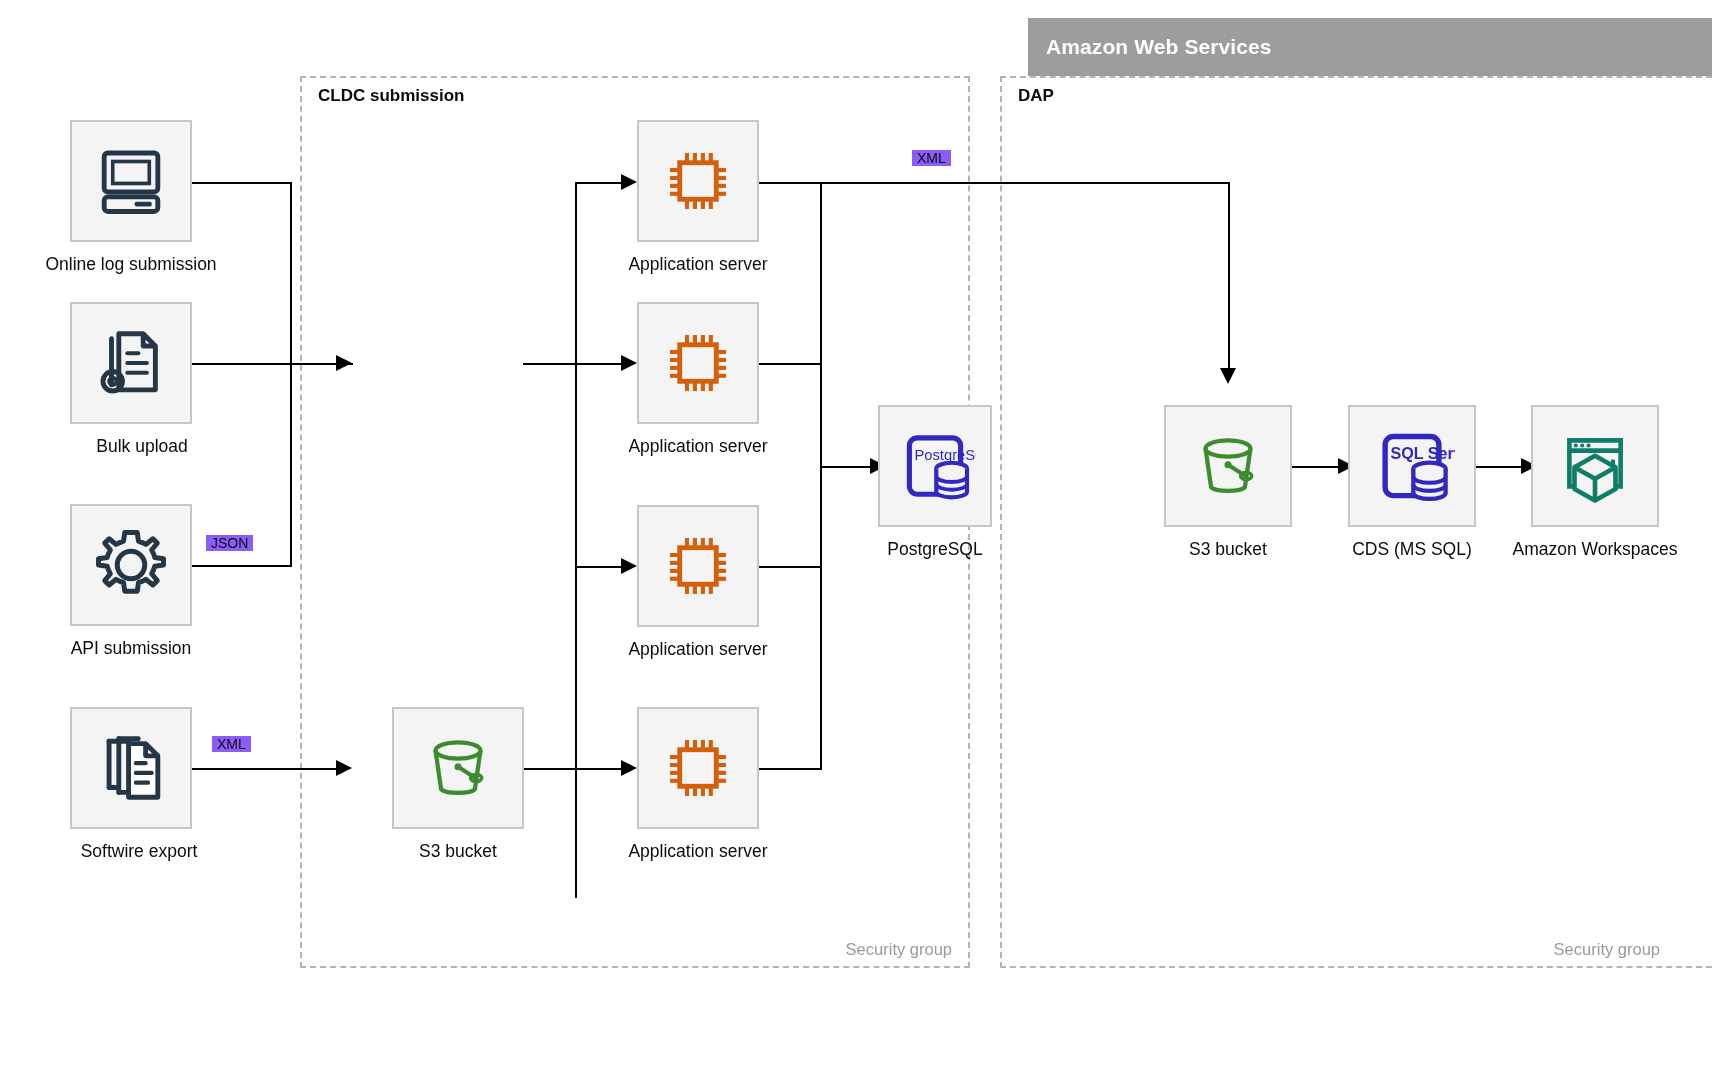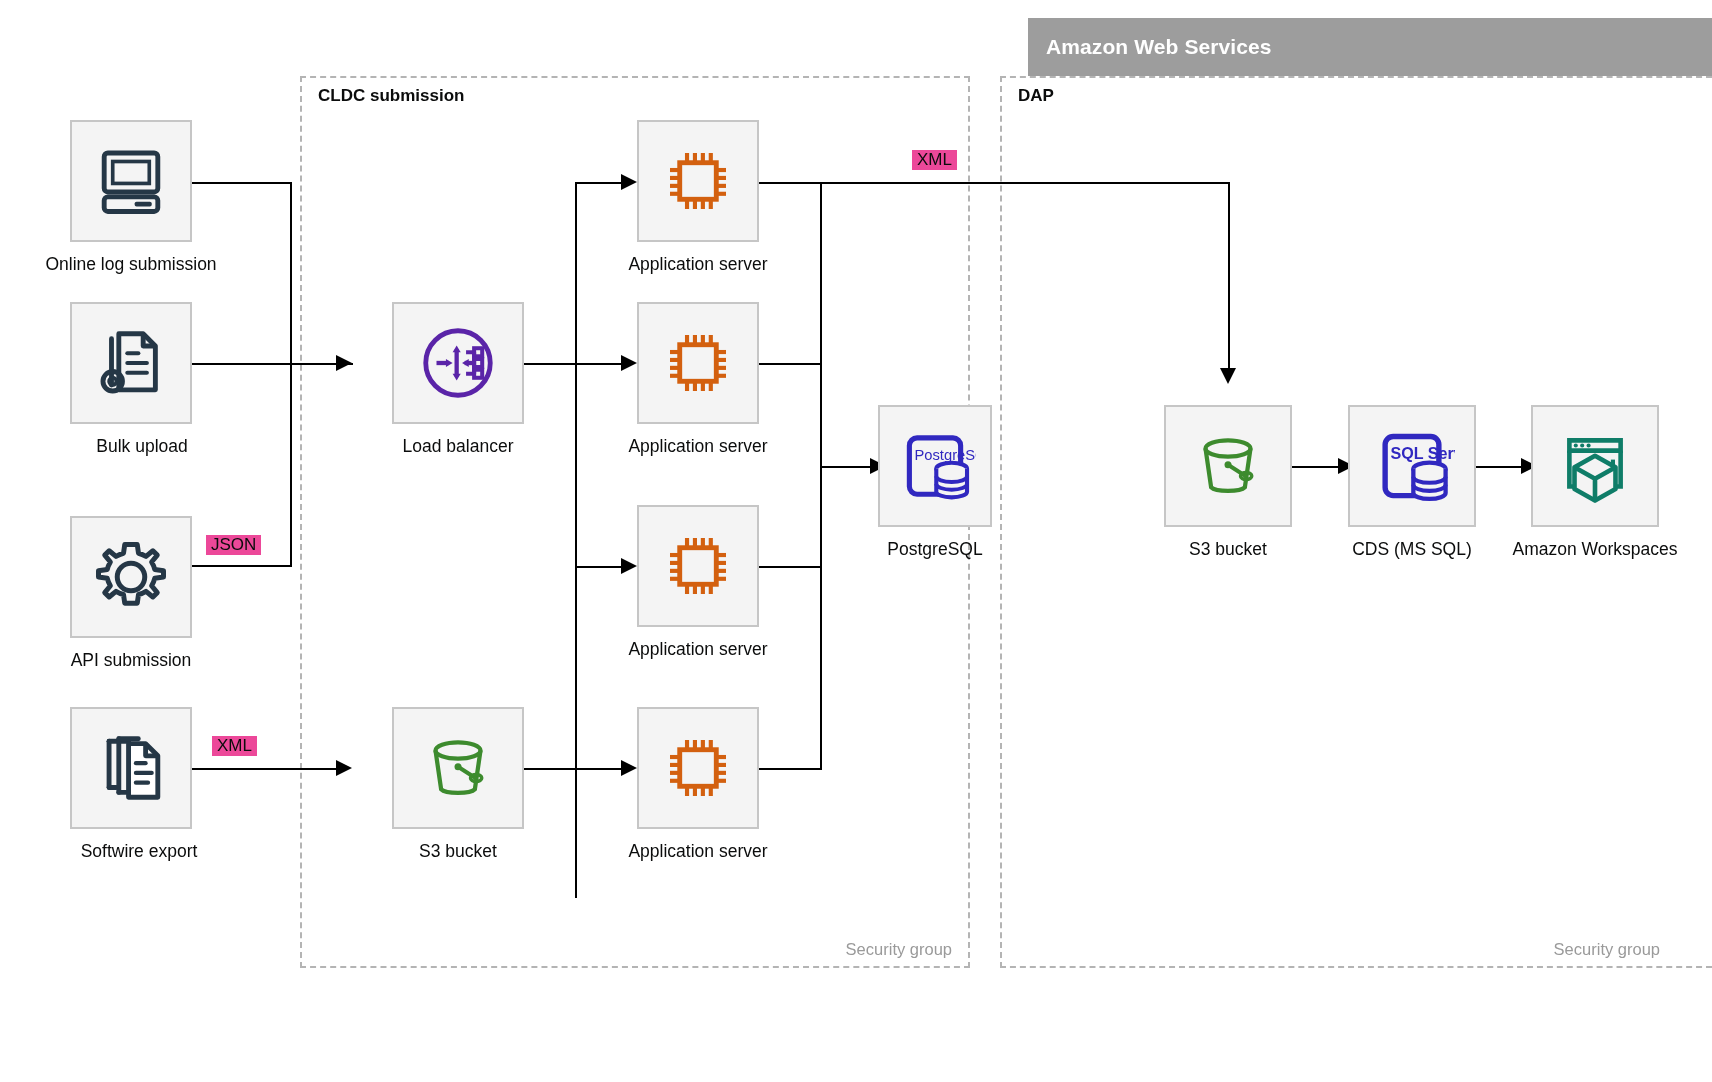--- a/index.html
+++ b/index.html
@@ -95,24 +95,24 @@
     border-bottom: 8px solid transparent;
     border-left: 16px solid #000000;
   }
   .arrow.down {
     border-left: 8px solid transparent;
     border-right: 8px solid transparent;
     border-top: 16px solid #000000;
   }
   .edge-label {
     position: absolute;
-    font-size: 17px;
+    font-size: 14px;
     color: #0b0c0c;
     white-space: nowrap;
-    background: #ec4899;
+    background: #8b5cf6;
     padding: 0 5px;
   }
 </style>
 </head>
 <body>
 
 <div id="stage">
 
   <div class="group-box" style="left:300px; top:76px; width:670px; height:892px;"></div>
   <div class="group-sublabel" style="left:318px; top:86px;">CLDC submission</div>
@@ -196,21 +196,21 @@
         <line x1="29" y1="24" x2="38" y2="24" stroke="#253746" stroke-width="3.4" stroke-linecap="round"></line>
         <line x1="29" y1="32" x2="45" y2="32" stroke="#253746" stroke-width="3.4" stroke-linecap="round"></line>
         <line x1="29" y1="40" x2="45" y2="40" stroke="#253746" stroke-width="3.4" stroke-linecap="round"></line>
         <circle cx="17" cy="47" r="8" fill="none" stroke="#253746" stroke-width="4"></circle>
         <circle cx="17" cy="47" r="3" fill="none" stroke="#253746" stroke-width="3"></circle>
       </svg>
     </div>
     <div class="caption" style="top:134px;">Bulk upload</div>
   </div>
 
-  <div class="node" style="left:70px; top:504px; width:122px; height:150px;margin-top:12px;">
+  <div class="node" style="left:70px; top:504px; width:122px; height:150px;">
     <div class="tile" style="width:122px; height:122px;">
       <svg width="80" height="80" viewBox="0 0 64 64">
         <path d="M32 6 l5 0 1 7 a20 20 0 0 1 6 2.5 l5.5-4.5 3.5 3.5 -4.5 5.5 a20 20 0 0 1 2.5 6 l7 1 0 5 -7 1 a20 20 0 0 1 -2.5 6 l4.5 5.5 -3.5 3.5 -5.5-4.5 a20 20 0 0 1 -6 2.5 l-1 7 -5 0 -5 0 -1-7 a20 20 0 0 1 -6-2.5 l-5.5 4.5 -3.5-3.5 4.5-5.5 a20 20 0 0 1 -2.5-6 l-7-1 0-5 7-1 a20 20 0 0 1 2.5-6 l-4.5-5.5 3.5-3.5 5.5 4.5 a20 20 0 0 1 6-2.5 l1-7 z" fill="none" stroke="#253746" stroke-width="4" stroke-linejoin="round"></path>
         <circle cx="32" cy="32" r="11" fill="none" stroke="#253746" stroke-width="4"></circle>
       </svg>
     </div>
     <div class="caption" style="top:134px;">API submission</div>
   </div>
 
   <div class="node" style="left:70px; top:707px; width:122px; height:150px;padding-left:16px;">
@@ -225,39 +225,20 @@
         <path d="M30 12 H44 L54 22 V56 H30 Z" fill="#ffffff" stroke="#253746" stroke-width="4" stroke-linejoin="round"></path>
         <path d="M44 12 V22 H54" fill="none" stroke="#253746" stroke-width="4" stroke-linejoin="round"></path>
         <line x1="36" y1="28" x2="44" y2="28" stroke="#253746" stroke-width="3.4" stroke-linecap="round"></line>
         <line x1="36" y1="36" x2="49" y2="36" stroke="#253746" stroke-width="3.4" stroke-linecap="round"></line>
         <line x1="36" y1="44" x2="46" y2="44" stroke="#253746" stroke-width="3.4" stroke-linecap="round"></line>
       </svg>
     </div>
     <div class="caption" style="top:134px;">Softwire export</div>
   </div>
 
-  <div class="node" style="left:392px; top:302px; width:132px; height:150px;">
-    <div class="tile" style="width:132px; height:122px;">
-      <svg width="86" height="86" viewBox="0 0 64 64">
-        <circle cx="32" cy="32" r="24" fill="none" stroke="#5a24a8" stroke-width="3.6"></circle>
-        <line x1="16" y1="32" x2="25" y2="32" stroke="#5a24a8" stroke-width="3.2"></line>
-        <polygon points="28,32 23,29 23,35" fill="#5a24a8"></polygon>
-        <line x1="31" y1="22" x2="31" y2="42" stroke="#5a24a8" stroke-width="3.2"></line>
-        <polygon points="31,19 28,24 34,24" fill="#5a24a8"></polygon>
-        <polygon points="31,45 28,40 34,40" fill="#5a24a8"></polygon>
-        <line x1="43" y1="32" x2="37" y2="32" stroke="#5a24a8" stroke-width="3.2"></line>
-        <polygon points="35,32 40,29 40,35" fill="#5a24a8"></polygon>
-        <path d="M38 24 H44 M44 24 V32 M44 32 V40 M38 40 H44" fill="none" stroke="#5a24a8" stroke-width="3"></path>
-        <rect x="44" y="21" width="6" height="6" fill="none" stroke="#5a24a8" stroke-width="3"></rect>
-        <rect x="44" y="29" width="6" height="6" fill="none" stroke="#5a24a8" stroke-width="3"></rect>
-        <rect x="44" y="37" width="6" height="6" fill="none" stroke="#5a24a8" stroke-width="3"></rect>
-      </svg>
-    </div>
-    <div class="caption" style="top:134px;">Load balancer</div>
-  </div>
 
   <div class="node" style="left:392px; top:707px; width:132px; height:150px;">
     <div class="tile" style="width:132px; height:122px;">
       <svg width="80" height="80" viewBox="0 0 64 64">
         <ellipse cx="32" cy="18" rx="18" ry="6.5" fill="none" stroke="#3d8b2e" stroke-width="3.4"></ellipse>
         <path d="M14 18 L18.5 49 A14 4 0 0 0 45.5 49 L50 18" fill="none" stroke="#3d8b2e" stroke-width="3.4"></path>
         <path d="M32 31 L46 40" fill="none" stroke="#3d8b2e" stroke-width="3.2" stroke-linecap="round"></path>
         <circle cx="32" cy="31" r="2.8" fill="#3d8b2e"></circle>
         <ellipse cx="46.5" cy="40" rx="4.5" ry="2.8" fill="none" stroke="#3d8b2e" stroke-width="2.8"></ellipse>
       </svg>

